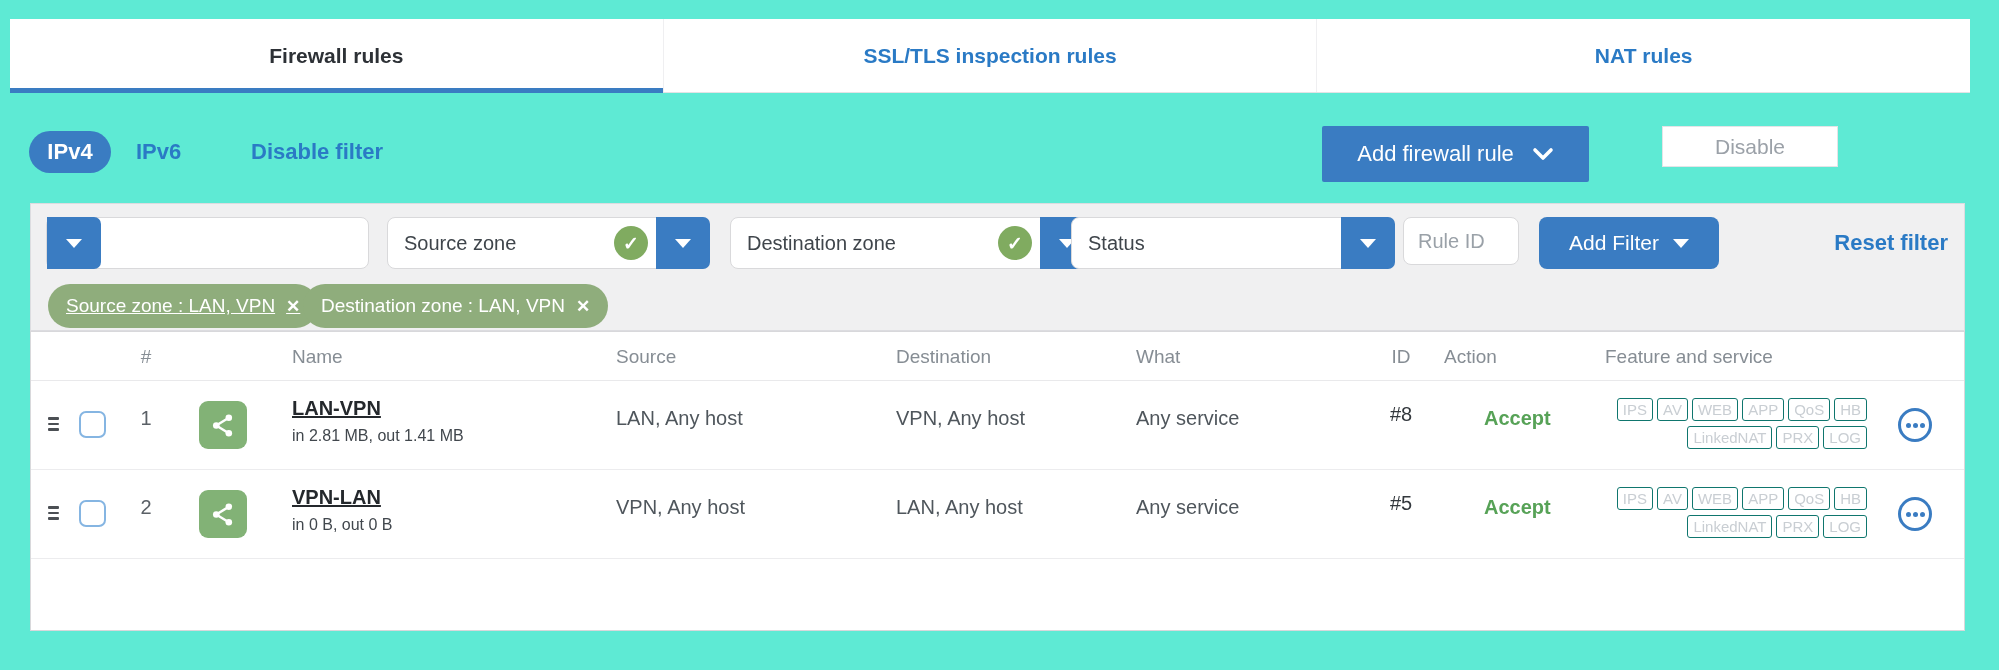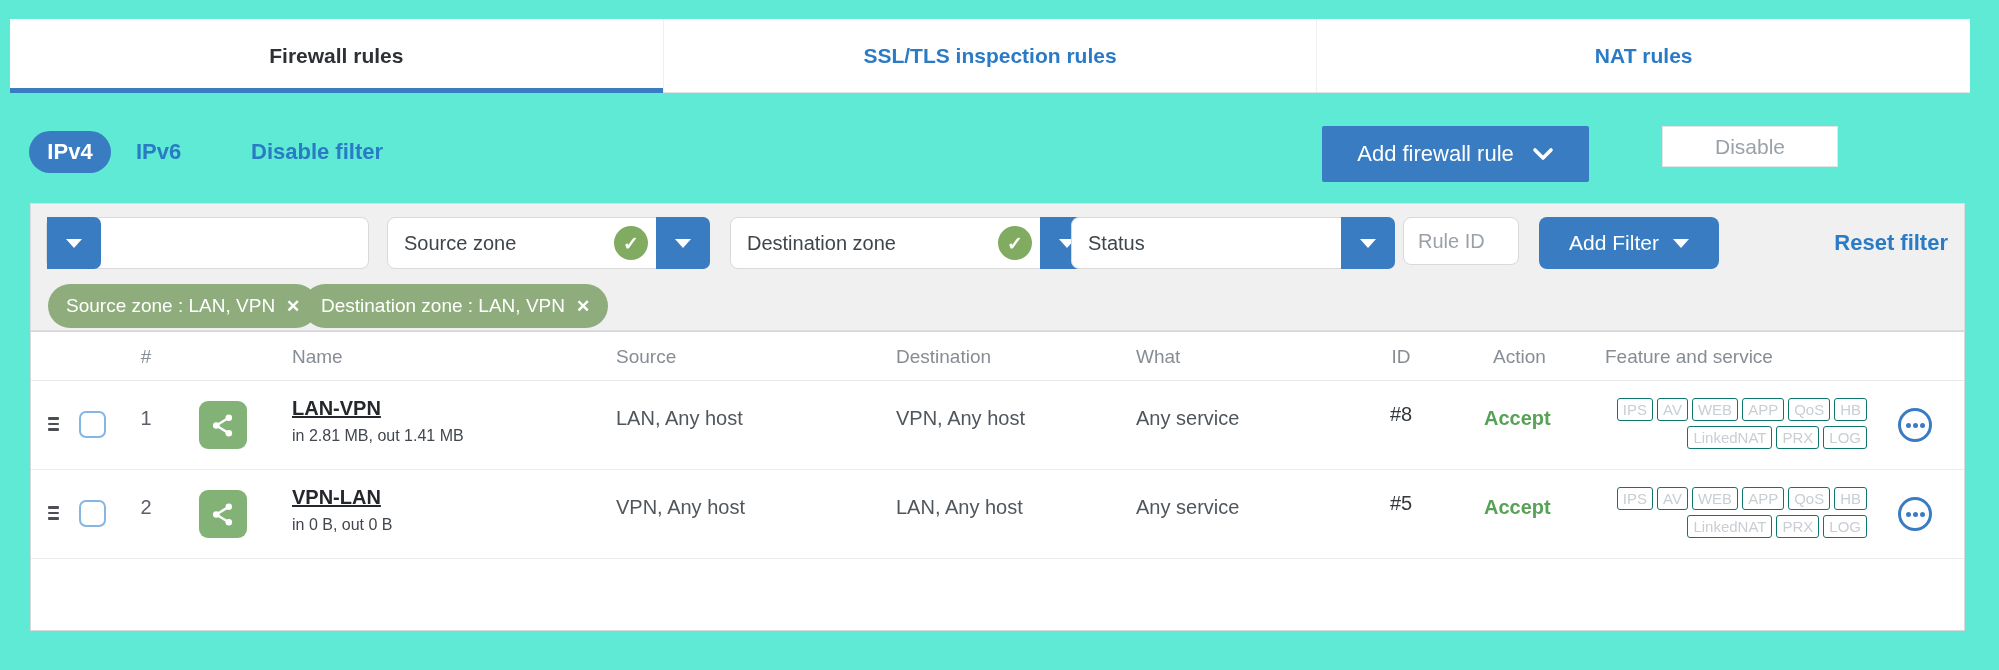--- a/index.html
+++ b/index.html
@@ -148,40 +148,40 @@
 
     <input class="rule-id" type="text" placeholder="Rule ID" style="">
 
     <button class="btn-primary add-filter">
       <span>Add Filter</span>
       <div class="tri"></div>
     </button>
 
     <div class="reset-filter">Reset filter</div>
 
-    <div class="chip" style="left:17px;">
+    <div class="chip" style="left:17px;text-decoration:underline;">
       <span>Source zone : LAN, VPN</span>
       <span class="x">✕</span>
     </div>
     <div class="chip" style="left:272px;">
       <span>Destination zone : LAN, VPN</span>
       <span class="x">✕</span>
     </div>
   </div>
 
   <div class="rtable">
 
     <div class="thead">
       <div class="th" style="left:95px;width:40px;justify-content:center;">#</div>
       <div class="th" style="left:261px;">Name</div>
       <div class="th" style="left:585px;">Source</div>
       <div class="th" style="left:865px;">Destination</div>
       <div class="th" style="left:1105px;">What</div>
       <div class="th" style="left:1340px;width:60px;justify-content:center;">ID</div>
-      <div class="th" style="left:1462px;">Action</div>
+      <div class="th" style="left:1413px;">Action</div>
       <div class="th" style="left:1574px;">Feature and service</div>
     </div>
 
     <div class="row" style="top:49px;">
       <div class="handle">
           <i></i>
           <i></i>
           <i></i>
         </div>
       <div class="cbx"></div>

